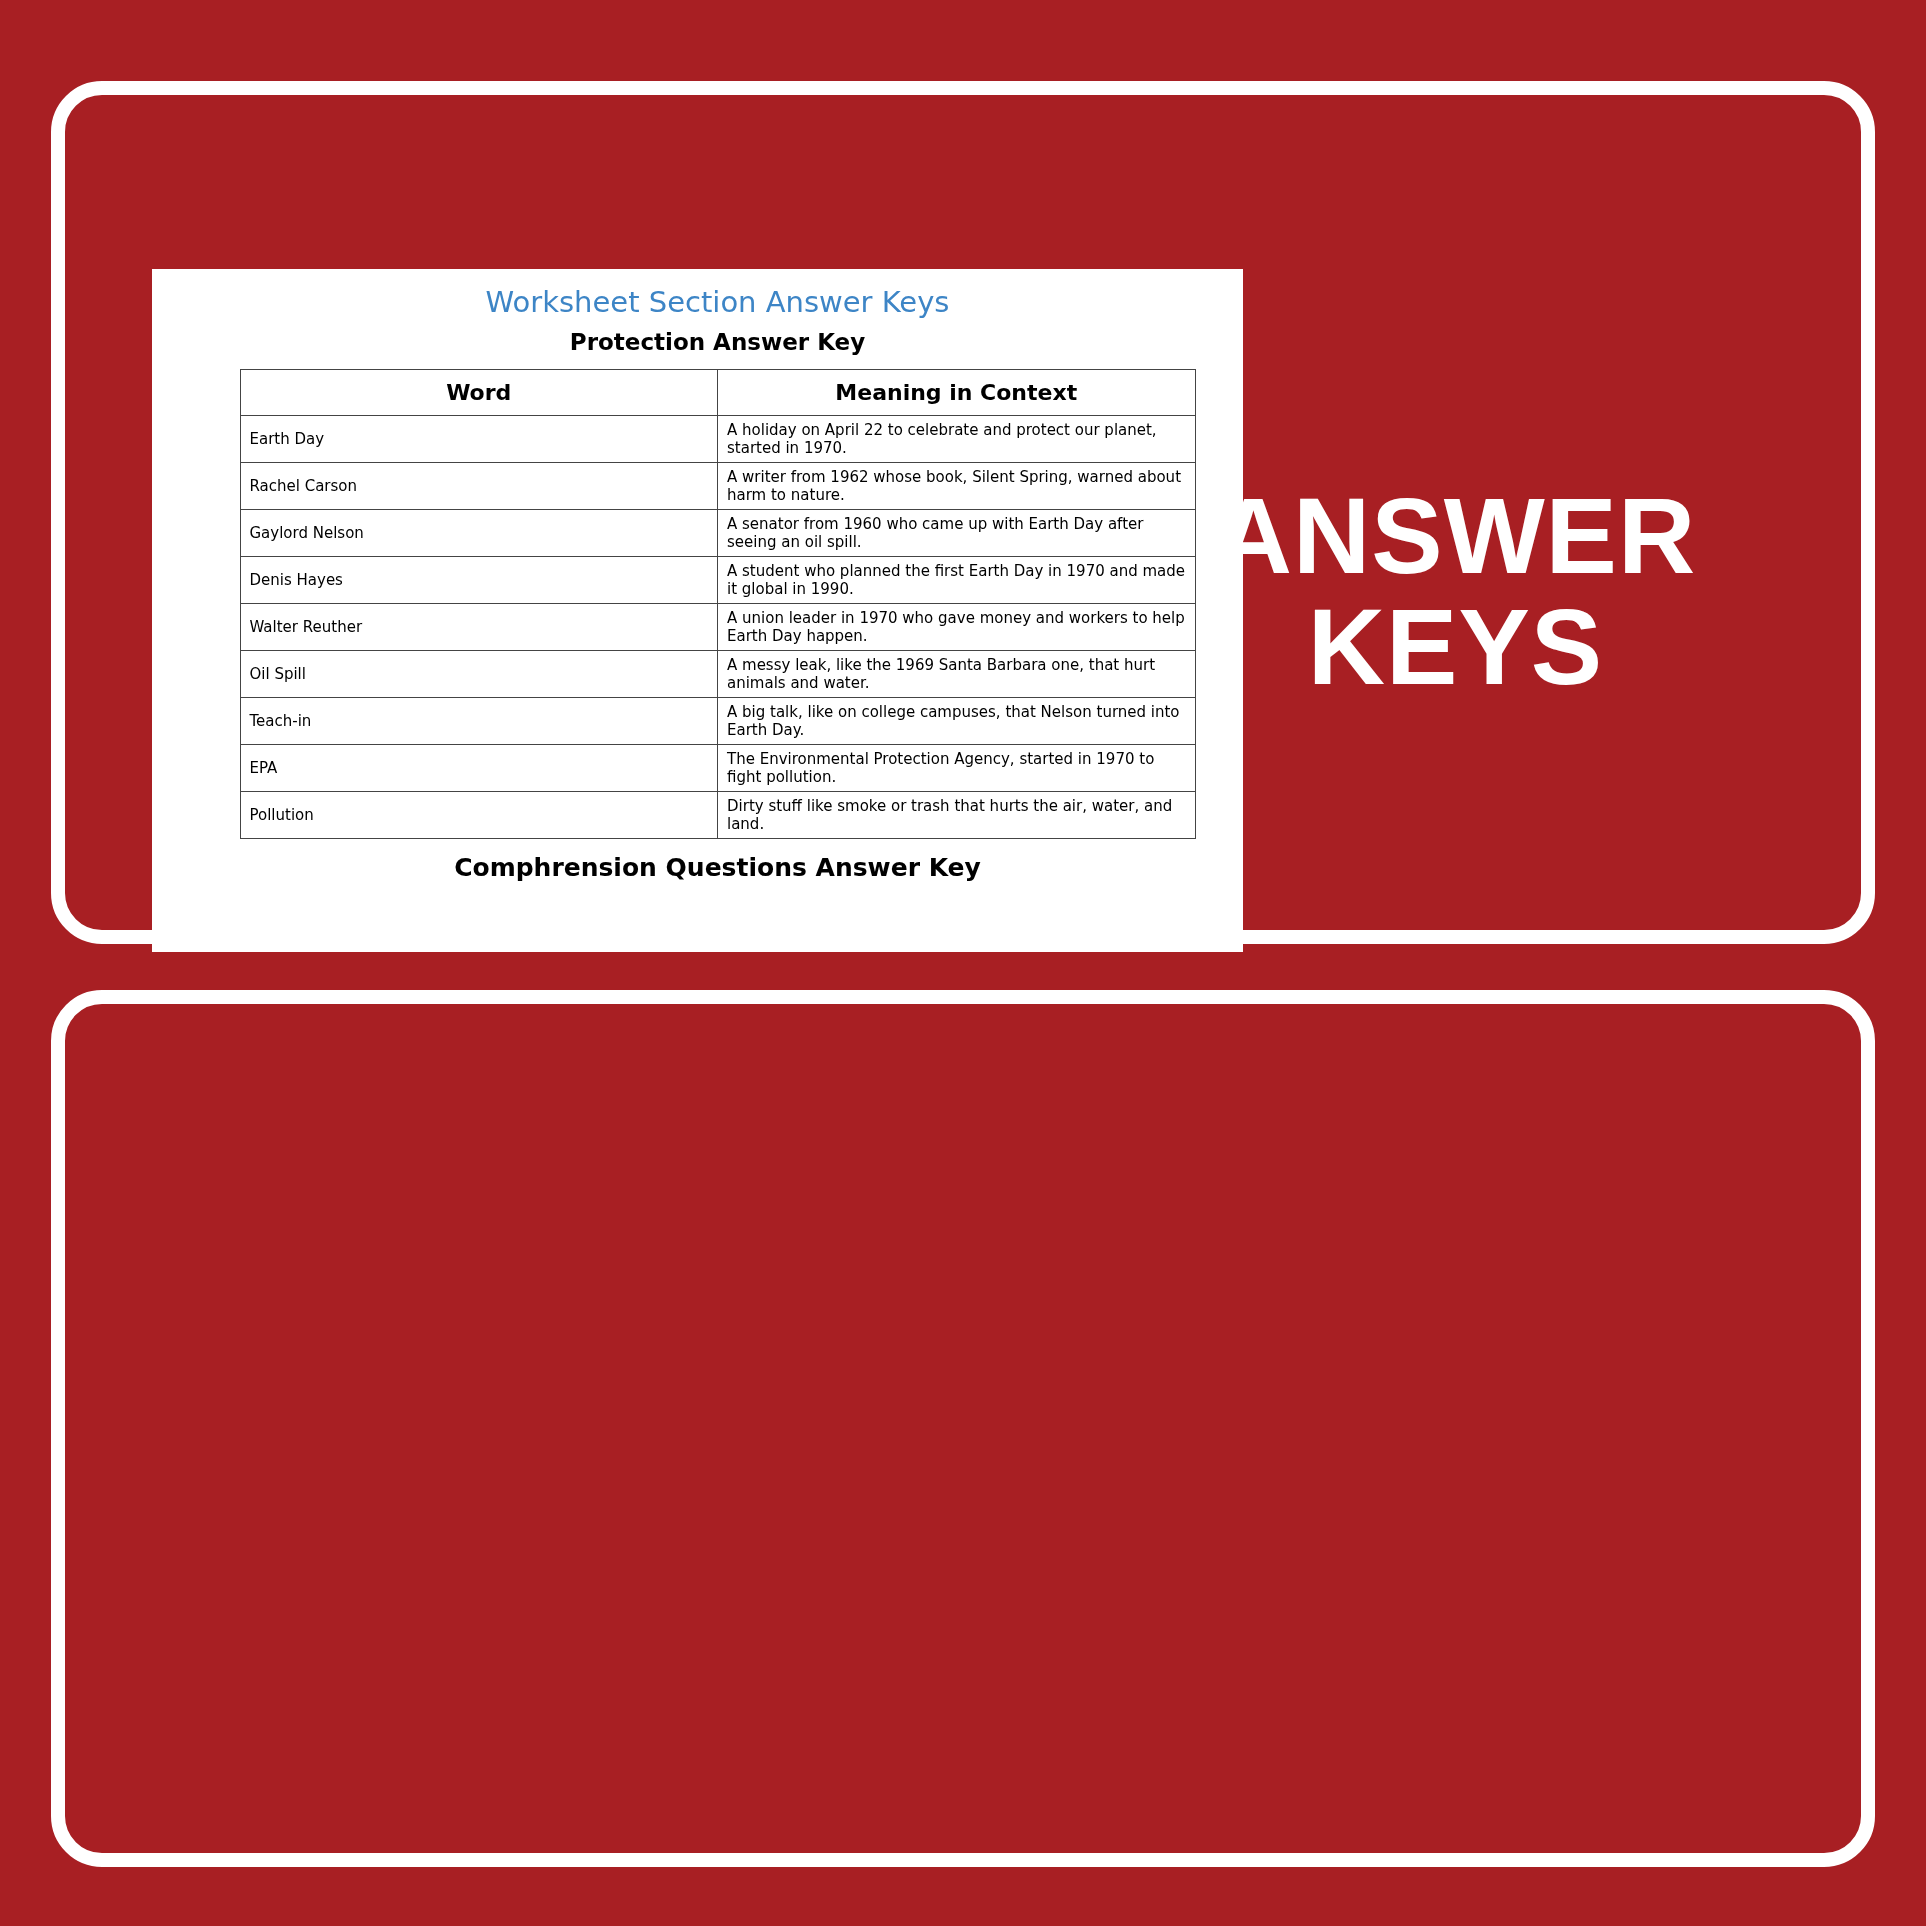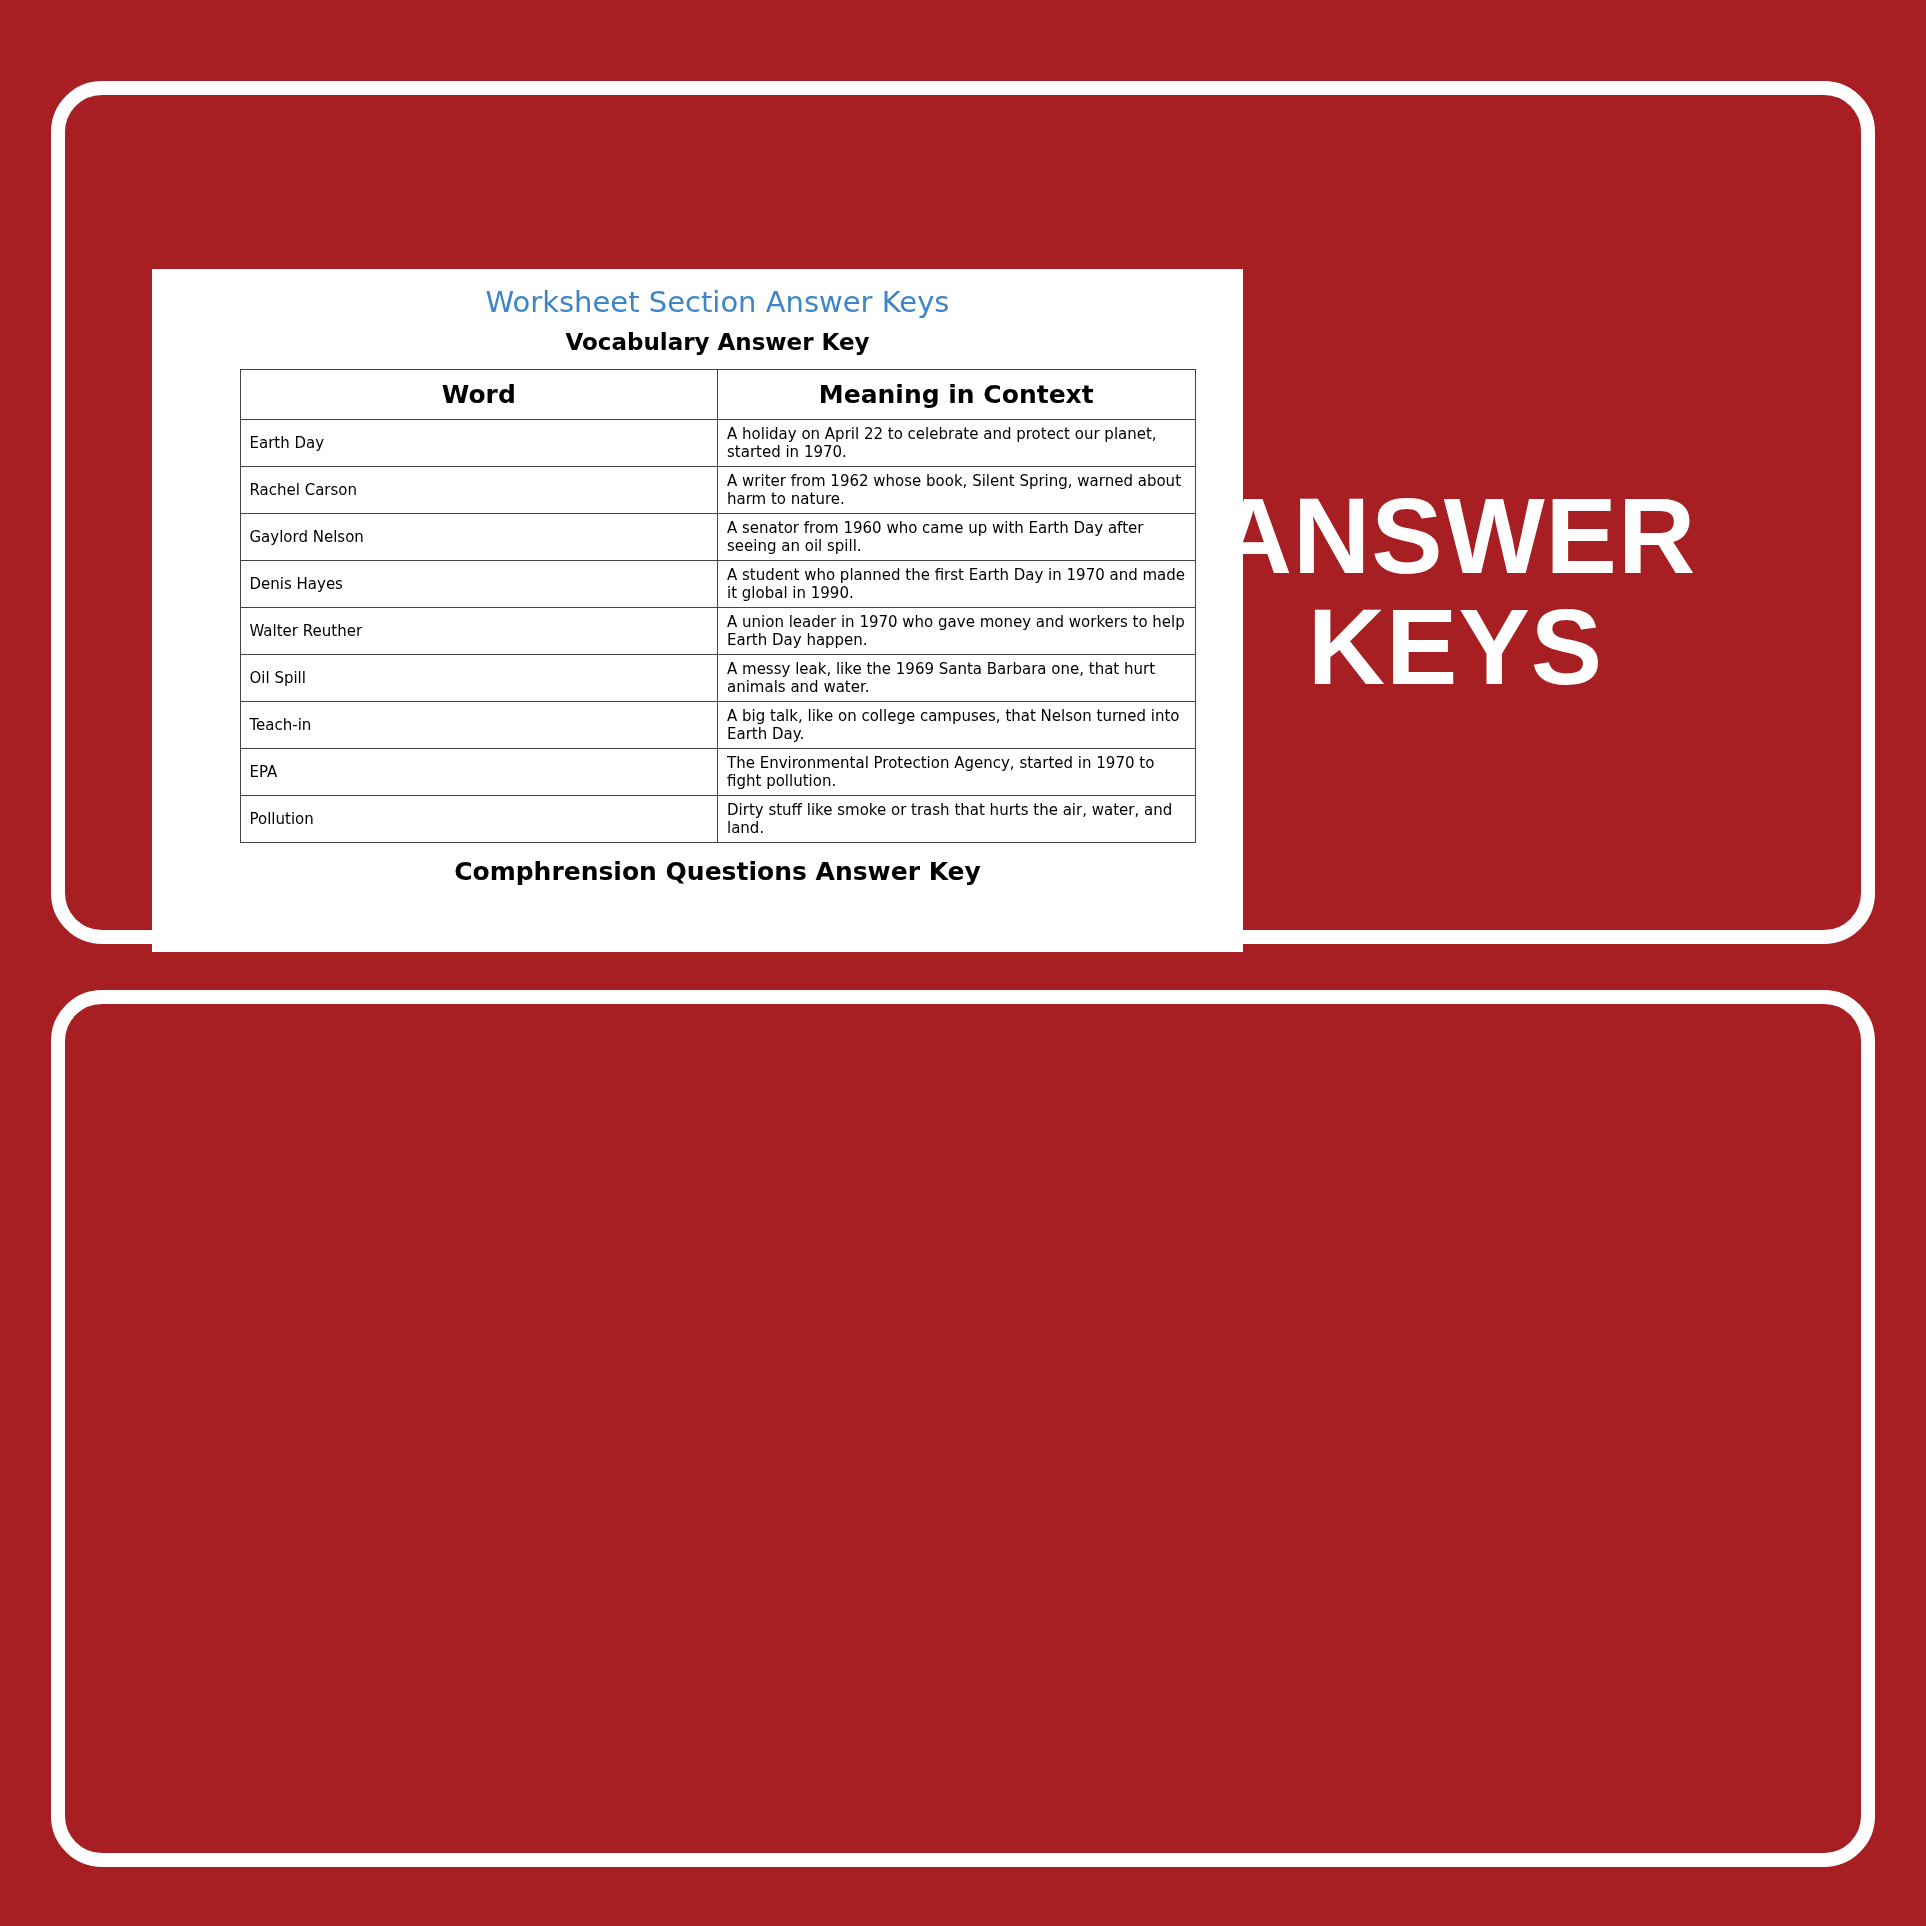--- a/index.html
+++ b/index.html
@@ -104,41 +104,41 @@
     margin: 14px auto 0 auto;
     width: 956px;
     font-family: "DejaVu Sans", sans-serif;
   }
   .vocab-table th, .vocab-table td {
     border: 1px solid #444;
     padding: 5px 9px;
     vertical-align: middle;
   }
   .vocab-table th {
-    font-size: 25px;
+    font-size: 22px;
     font-weight: bold;
     text-align: center;
     padding: 10px 6px;
   }
   .vocab-table td {
     font-size: 15px;
   }
   .vocab-table td.word-cell { width: 203px; }
 </style>
 </head>
 <body>
 
 <div class="page">
 
   <div class="panel" id="panel-top">
 
     <div class="sheet" id="sheet-answer">
 
       <div class="sheet-title-blue">Worksheet Section Answer Keys</div>
-      <div class="sheet-subtitle">Vocabulary Answer Key</div>
+      <div class="sheet-subtitle">Protection Answer Key</div>
 
       <table class="vocab-table">
         <tbody>
             <tr>
           <th class="word-cell">Word</th>
           <th>Meaning in Context</th>
         </tr>
         <tr>
           <td class="word-cell">Earth Day</td>
           <td>A holiday on April 22 to celebrate and protect our planet, started in 1970.</td>

